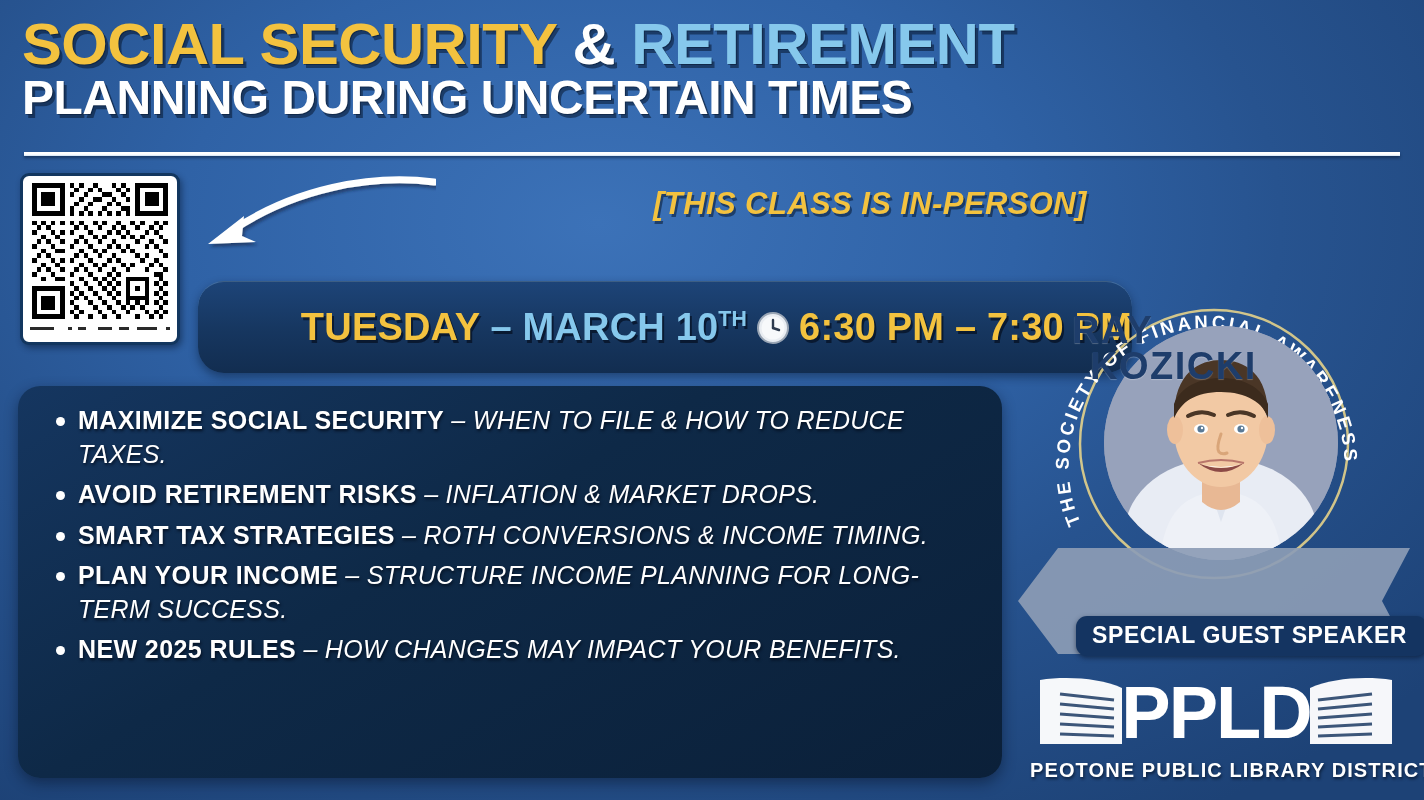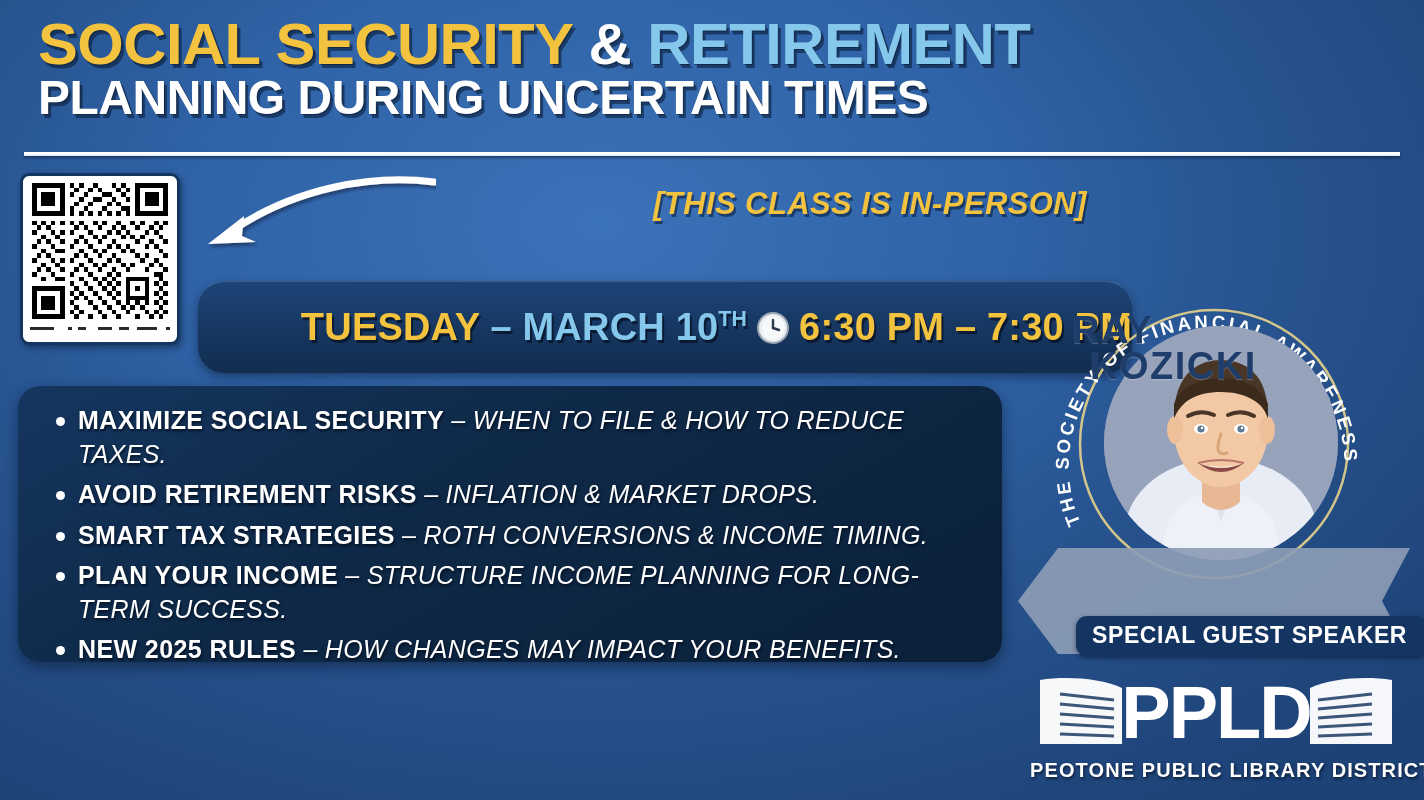--- a/index.html
+++ b/index.html
@@ -13,21 +13,21 @@
     position: relative;
     width: 1424px;
     height: 800px;
     overflow: hidden;
     background:
       radial-gradient(ellipse 1100px 700px at 42% 28%, #3c72b8 0%, #2f62a6 38%, #27538f 62%, #1d4276 100%);
   }
   
   #title-block {
     position: absolute;
-    left: 16px; top: 16px;
+    left: 0; top: 16px;
     width: 1299px;
     padding: 0 22px;
   }
   .title-line {
     font-family: "Liberation Sans", sans-serif;
     font-weight: bold;
     font-style: normal;
     letter-spacing: -0.5px;
     line-height: 0.96;
     white-space: nowrap;
@@ -129,21 +129,21 @@
   #date-text sup { font-size: 0.56em; vertical-align: super; }
   #clock-icon {
     display: inline-block;
     vertical-align: middle;
     margin: 0 9px 4px 9px;
   }
   
   #bullet-panel {
     position: absolute;
     left: 18px; top: 386px;
-    width: 984px; height: 276px;
+    width: 984px; height: 392px;
     background: linear-gradient(150deg, #153660 0%, #0e2947 42%, #0b2039 100%);
     border-radius: 22px;
     padding: 18px 26px 10px 26px;
     box-shadow: 0 5px 14px rgba(4,14,32,0.45);
   }
   #bullet-list { list-style: none; }
   #bullet-list li {
     position: relative;
     padding-left: 34px;
     margin-bottom: 7px;

